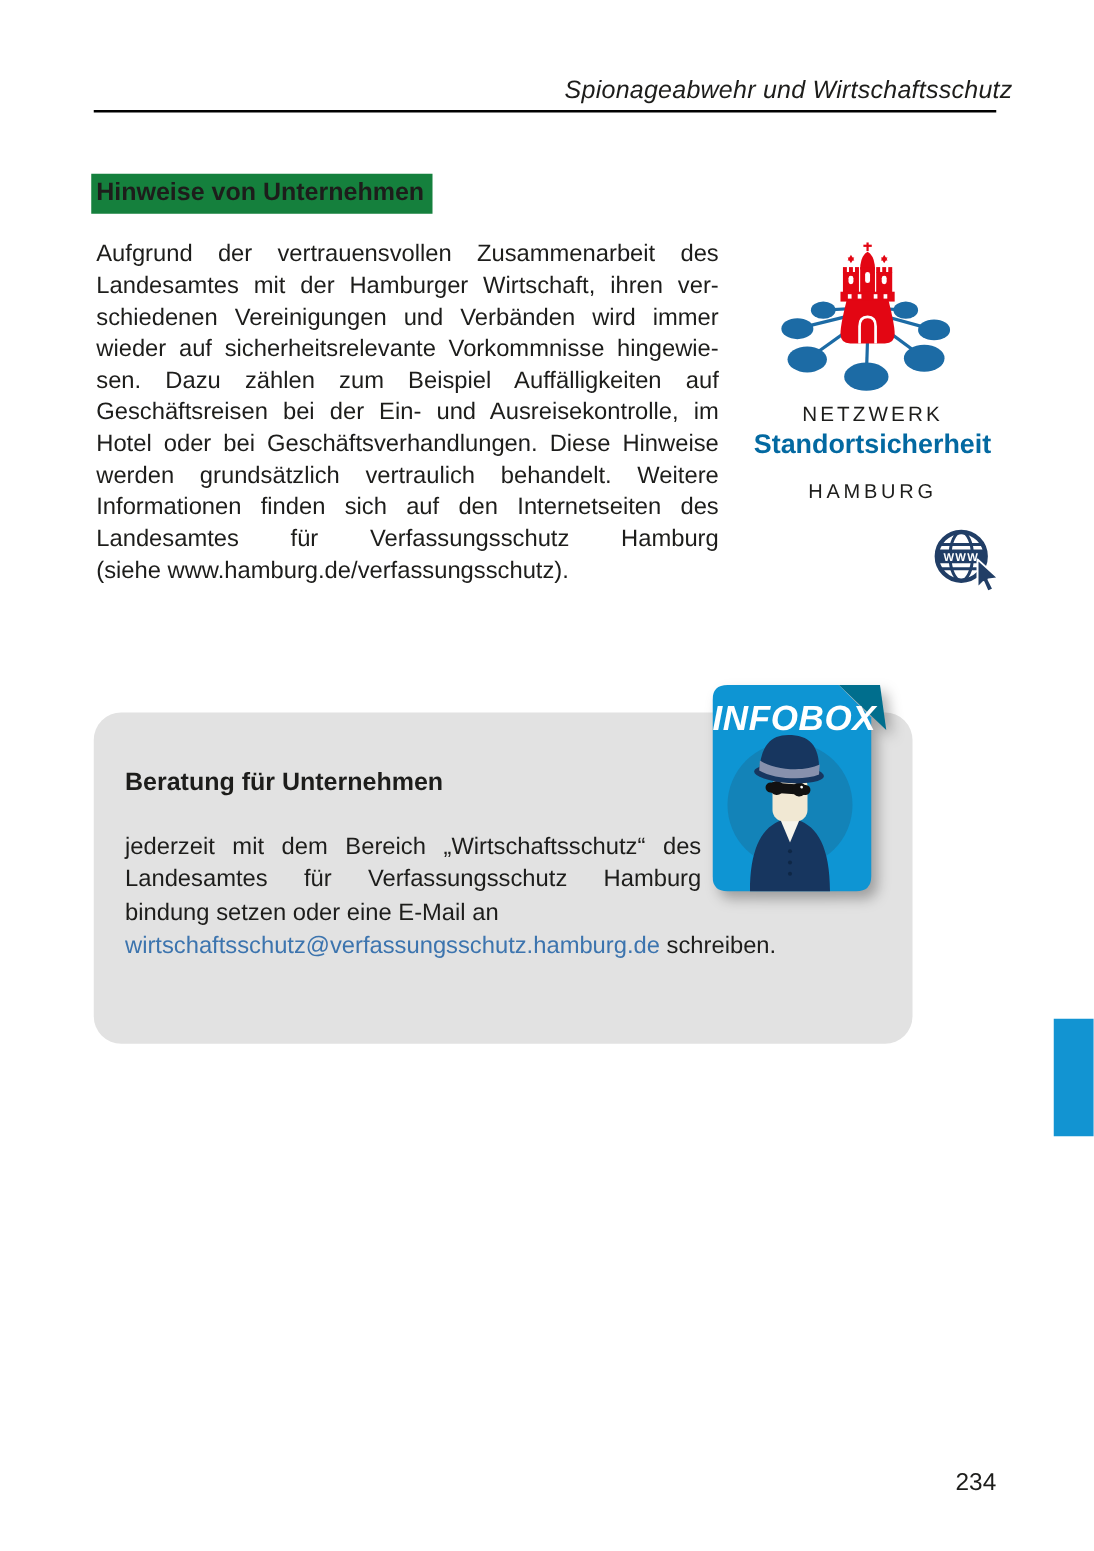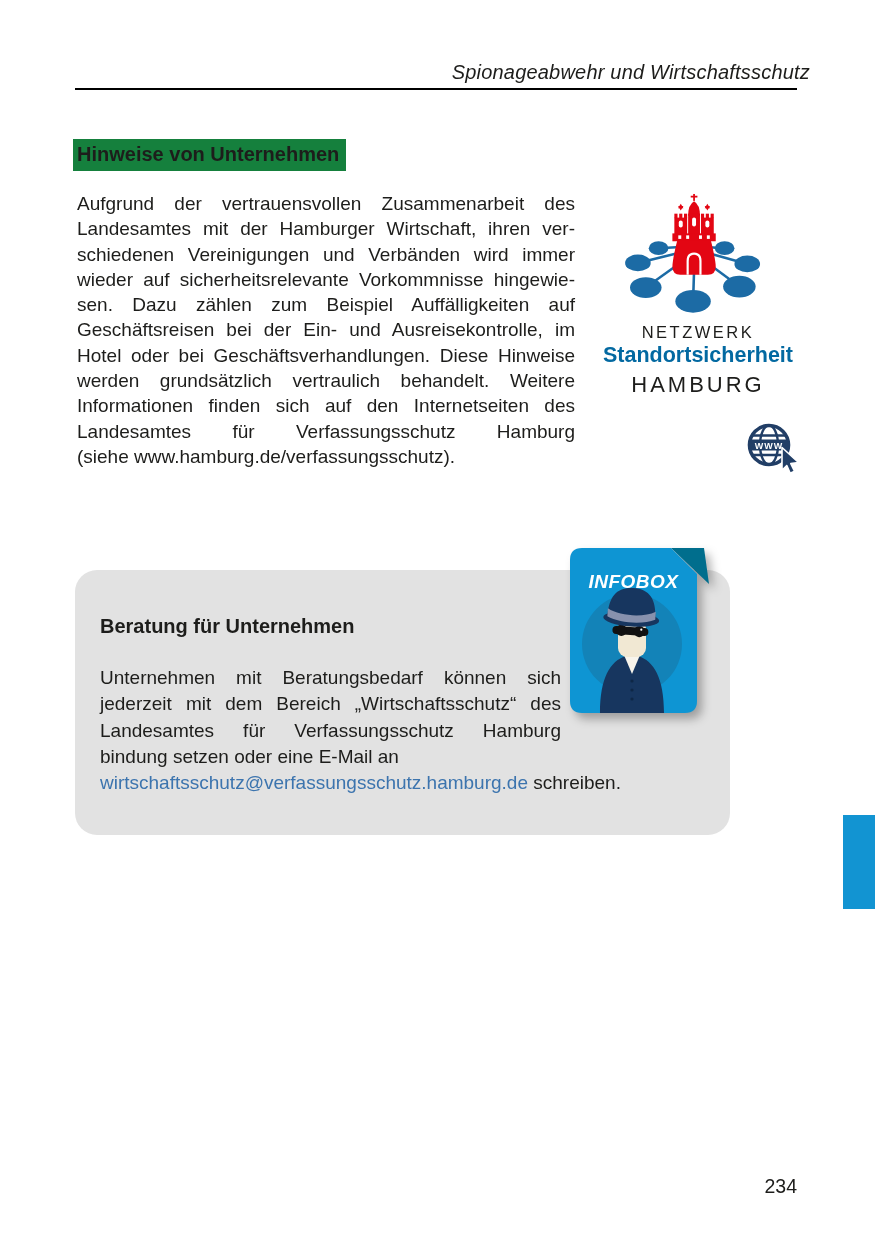--- a/index.html
+++ b/index.html
@@ -18,31 +18,31 @@
   
   .main-paragraph{top:191px;left:77px;width:498px;font-size:19px;line-height:25.3px;}
   .tline{white-space:normal;}
   .tline.just{text-align:justify;text-align-last:justify;}
 
   
   .logo-block{top:192px;left:600px;width:196px;text-align:center;}
   .logo-block svg{display:block;margin:0 auto;}
   .logo-line1{font-size:16.5px;letter-spacing:2.5px;font-weight:500;margin-top:-2px;}
   .logo-line2{font-size:21.5px;font-weight:bold;color:#0369a1;margin-top:1px;}
-  .logo-line3{font-size:22px;letter-spacing:3px;font-weight:500;margin-top:4px;}
+  .logo-line3{font-size:16px;letter-spacing:3px;font-weight:500;margin-top:17px;}
 
   
   .globe-wrap{top:422px;left:746px;width:56px;height:54px;}
 
   
   .info-panel{top:570px;left:75px;width:655px;height:265px;background:#e2e2e2;border-radius:22px;}
   .bookmark-wrap{top:548px;left:570px;width:140px;height:170px;
     filter:drop-shadow(5px 6px 5px rgba(0,0,0,.30));}
-  .bookmark-label{top:559px;left:570px;width:127px;text-align:center;color:#fff;
-    font-size:19px;font-weight:bold;font-style:italic;letter-spacing:.5px;margin-top:12px;}
+  .bookmark-label{top:559px;left:570px;width:127px;text-align:left;color:#fff;
+    font-size:28px;font-weight:bold;font-style:italic;letter-spacing:.5px;}
   .info-heading{top:615px;left:100px;font-size:20px;font-weight:bold;}
   .info-body{top:665px;left:100px;width:461px;font-size:19px;line-height:26.3px;}
   .email-line{white-space:nowrap;}
   a.email-link{color:#3c74ae;text-decoration:none;}
 
   
   .edge-tab{top:815px;left:843px;width:32px;height:94px;background:#1294d2;}
   .page-number{top:1175px;right:78px;font-size:19.5px;}
 </style>
 </head>
@@ -161,21 +161,20 @@
         <path d="M38,62 C50,69 74,69 86,62 L86,70 C74,76 50,76 38,70 Z" fill="#8791ad"></path>
       </g>
     </g>
   </svg>
 </div>
 <div class="abs bookmark-label">INFOBOX</div>
 
 <div class="abs info-heading">Beratung für Unternehmen</div>
 <div class="abs info-body">
   <div>
-      <div class="tline just">Unternehmen mit Beratungsbedarf können sich</div>
       <div class="tline just">jederzeit mit dem Bereich „Wirtschaftsschutz“ des</div>
       <div class="tline just">Landesamtes für Verfassungsschutz Hamburg</div>
       <div class="tline">bindung setzen oder eine E-Mail an</div>
     </div>
   <div class="tline email-line">
     <a class="email-link" href="#">wirtschaftsschutz@verfassungsschutz.hamburg.de</a><span> schreiben.</span>
   </div>
 </div>
 
 <div class="abs edge-tab"></div>

